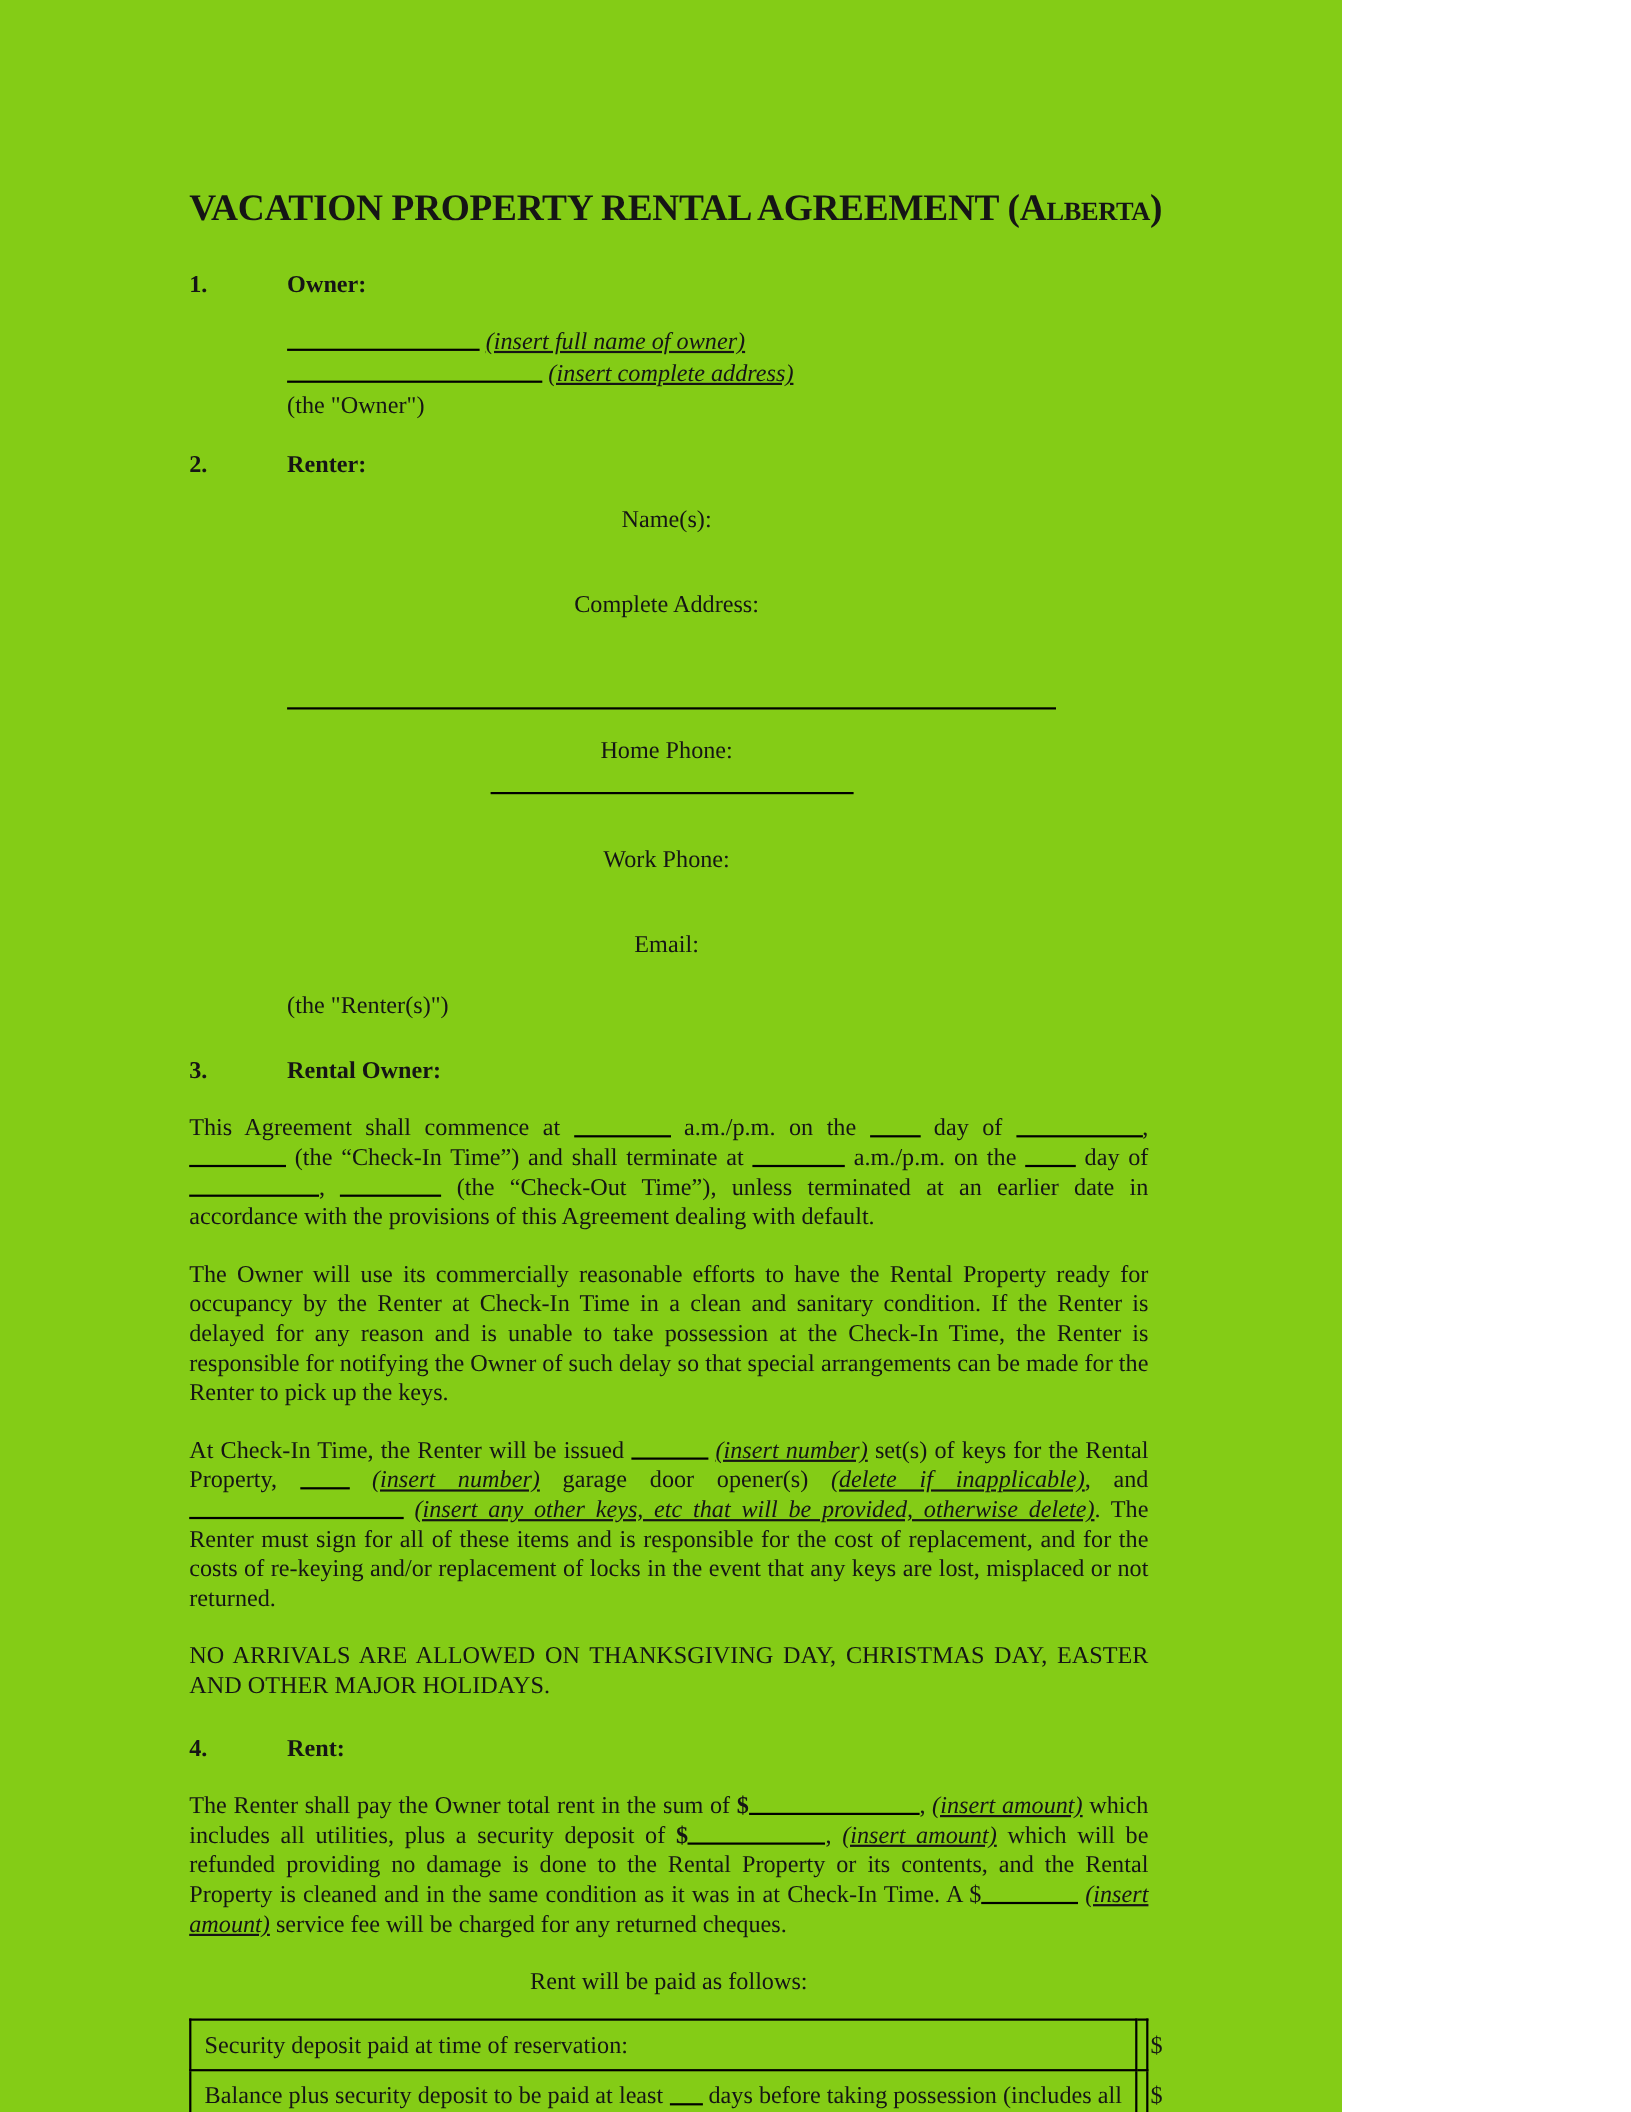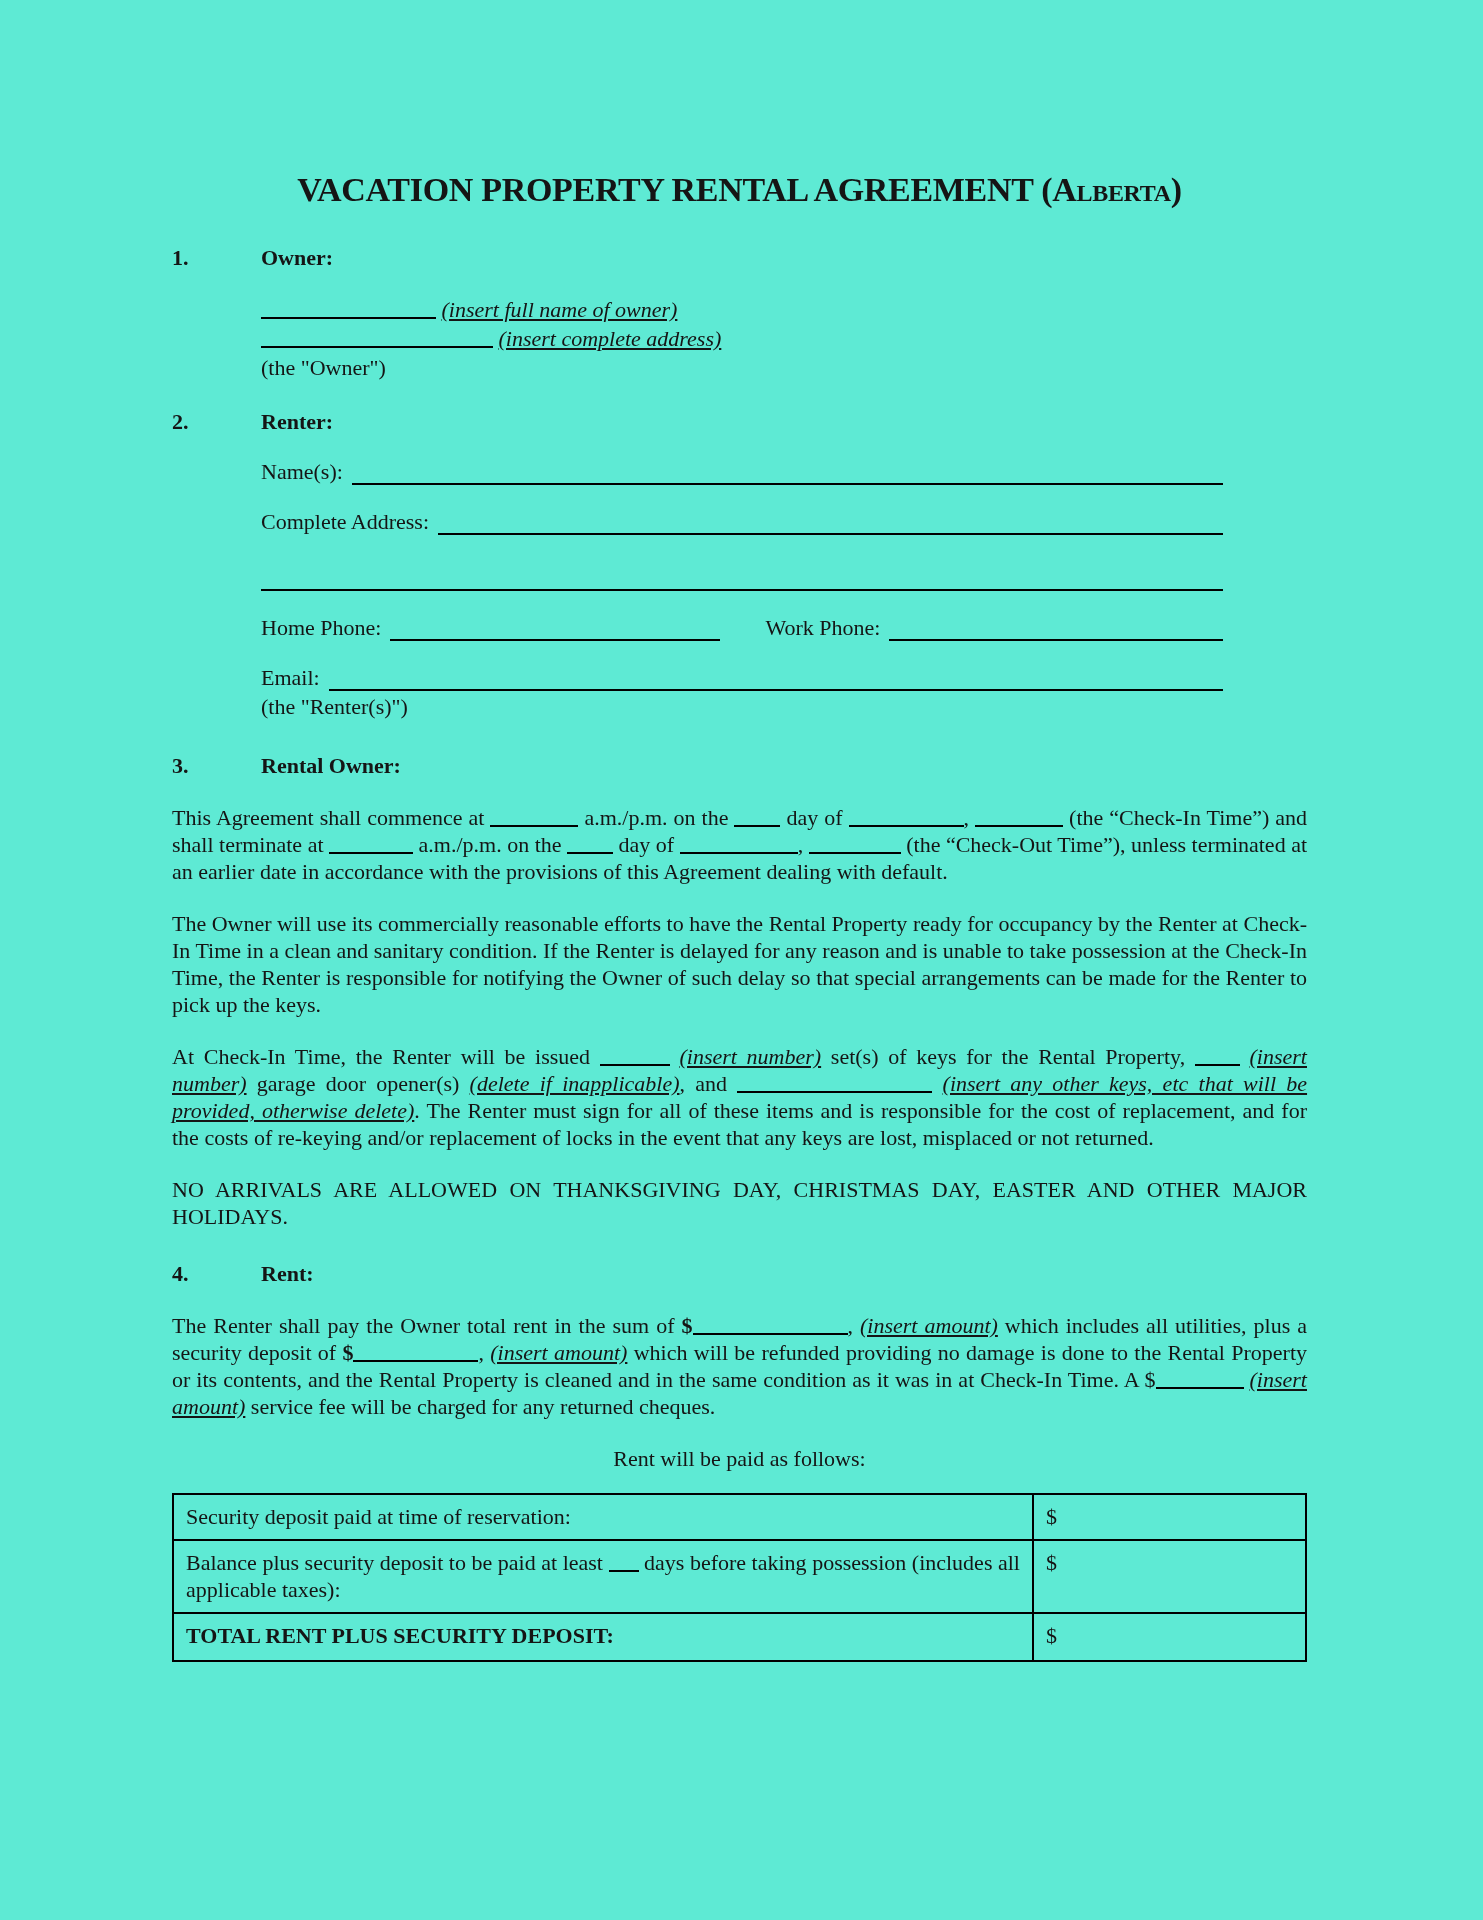--- a/index.html
+++ b/index.html
@@ -1,21 +1,21 @@
 <!DOCTYPE html>
 <html><head>
 <meta charset="utf-8">
 <style>
   html,body{margin:0;padding:0;background:#ffffff;}
   .page{
     position:relative;
-    width:1483px;height:1920px;
+    width:1220px;height:1920px;
     box-sizing:border-box;
     padding:170px 176px 16px 172px;
-    background:#5eead4;
+    background:#84cc16;
     color:#151515;
     font-family:"Liberation Serif", serif;
     font-size:22px;
     line-height:27px;
     overflow:hidden;
   }
   .title{
     margin:0;
     text-align:center;
     font-size:34px;
@@ -43,20 +43,21 @@
     height:14px;
     vertical-align:-2px;
   }
   em{font-style:italic;text-decoration:underline;}
   .renter-body{margin-left:89px;margin-right:84px;}
   .field-row{
     display:flex;
     align-items:center;
     margin-top:23px;
     line-height:27px;
+    flex-direction:column;
   }
   .flabel{white-space:nowrap;padding-right:9px;}
   .bflex{flex:1 1 auto;border-bottom:2px solid #000;height:25px;}
   .bfixed{width:330px;border-bottom:2px solid #000;height:25px;}
   .hgap{width:45px;flex:0 0 45px;}
   .rule-line{border-bottom:2px solid #000;height:25px;margin-top:29px;}
   .note{margin-top:2px;line-height:27px;}
   .para{margin-top:25px;text-align:justify;line-height:27px;}
   .intro{margin-top:25px;text-align:center;}
   .pay-table{

